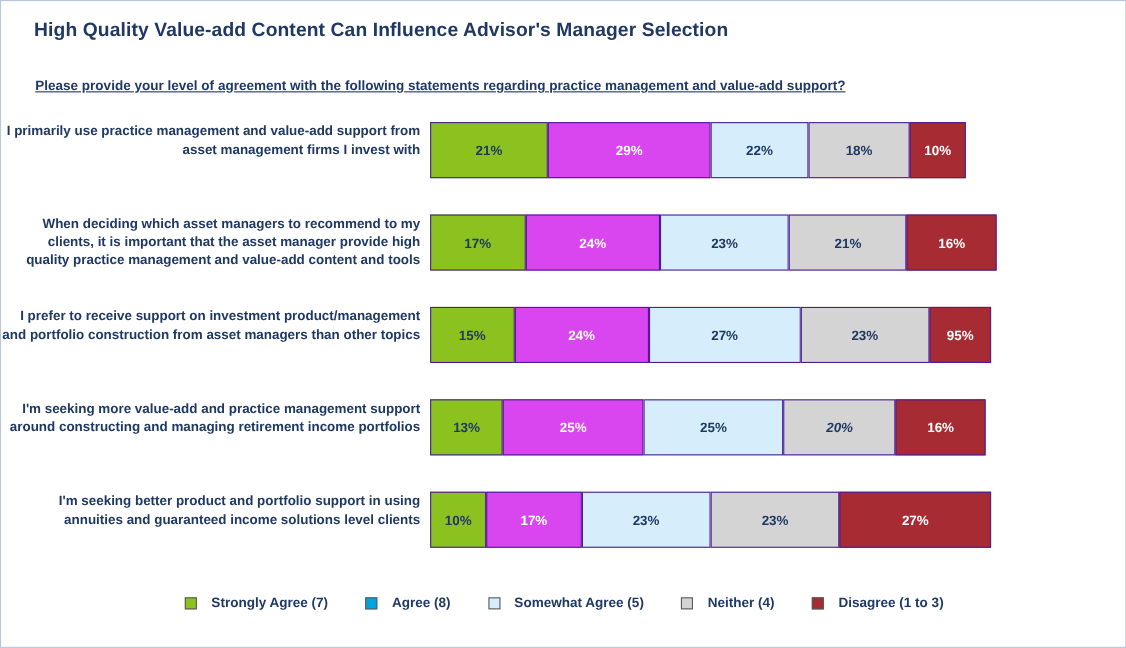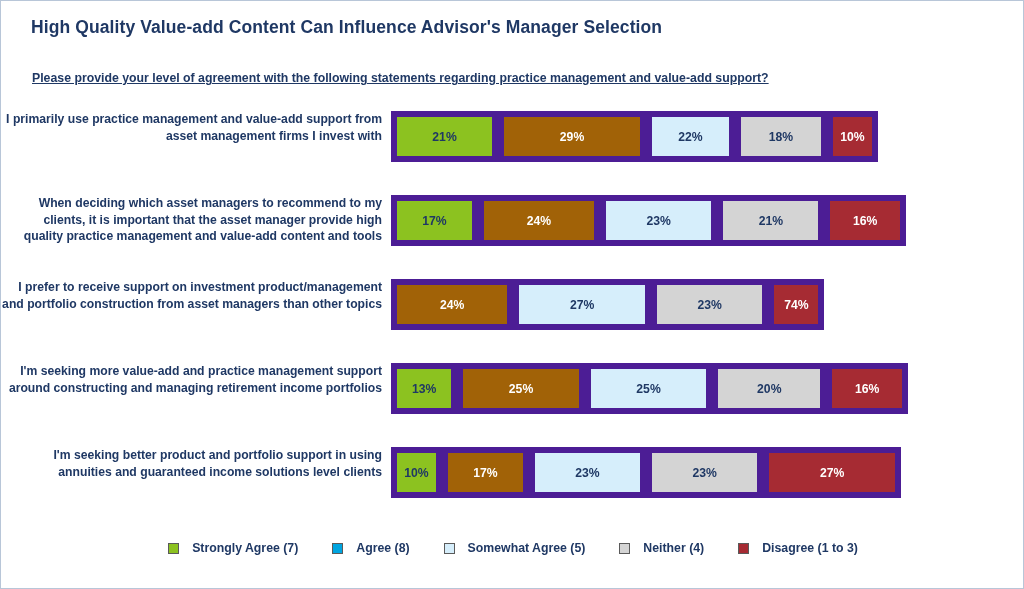--- a/index.html
+++ b/index.html
@@ -66,26 +66,26 @@
     display: flex;
     height: 51px;
     align-items: stretch;
   }
   .seg {
     position: relative;
     display: flex;
     align-items: center;
     justify-content: center;
     box-sizing: border-box;
-    border: 6px solid #4c1d95;
+    border: 1px solid #4c1d95;
     font-size: 12.2px;
     font-weight: bold;
   }
   .seg.s0 { background: #8cc220; color: #1f3864; }
-  .seg.s1 { background: #a16207; color: #ffffff; }
+  .seg.s1 { background: #d946ef; color: #ffffff; }
   .seg.s2 { background: #d6eefb; color: #1f3864; }
   .seg.s3 { background: #d4d4d4; color: #1f3864; }
   .seg.s4 { background: #a62b33; color: #ffffff; }
 
   #legend {
     position: absolute;
     left: 0;
     top: 540px;
     width: 1024px;
     display: flex;
@@ -153,47 +153,50 @@
             <span>21%</span>
           </div>
           <div class="seg s4" style="width: 81.6px;">
             <span>16%</span>
           </div>
         </div>
       </div>
       <div class="row">
         <div class="row-label">I prefer to receive support on investment product/management and portfolio construction from asset managers than other topics</div>
         <div class="bar">
+          <div class="seg s0" style="width: 76.5px;">
+            <span>15%</span>
+          </div>
           <div class="seg s1" style="width: 122.4px;">
             <span>24%</span>
           </div>
           <div class="seg s2" style="width: 137.7px;">
             <span>27%</span>
           </div>
           <div class="seg s3" style="width: 117.3px;">
             <span>23%</span>
           </div>
           <div class="seg s4" style="width: 56.1px;">
-            <span>74%</span>
+            <span>95%</span>
           </div>
         </div>
       </div>
       <div class="row">
         <div class="row-label">I'm seeking more value-add and practice management support around constructing and managing retirement income portfolios</div>
         <div class="bar">
           <div class="seg s0" style="width: 66.3px;">
             <span>13%</span>
           </div>
           <div class="seg s1" style="width: 127.5px;">
             <span>25%</span>
           </div>
           <div class="seg s2" style="width: 127.5px;">
             <span>25%</span>
           </div>
-          <div class="seg s3" style="width: 114px;">
+          <div class="seg s3" style="width: 102px; font-style: italic;">
             <span>20%</span>
           </div>
           <div class="seg s4" style="width: 81.6px;">
             <span>16%</span>
           </div>
         </div>
       </div>
       <div class="row">
         <div class="row-label">I'm seeking better product and portfolio support in using annuities and guaranteed income solutions level clients</div>
         <div class="bar">

